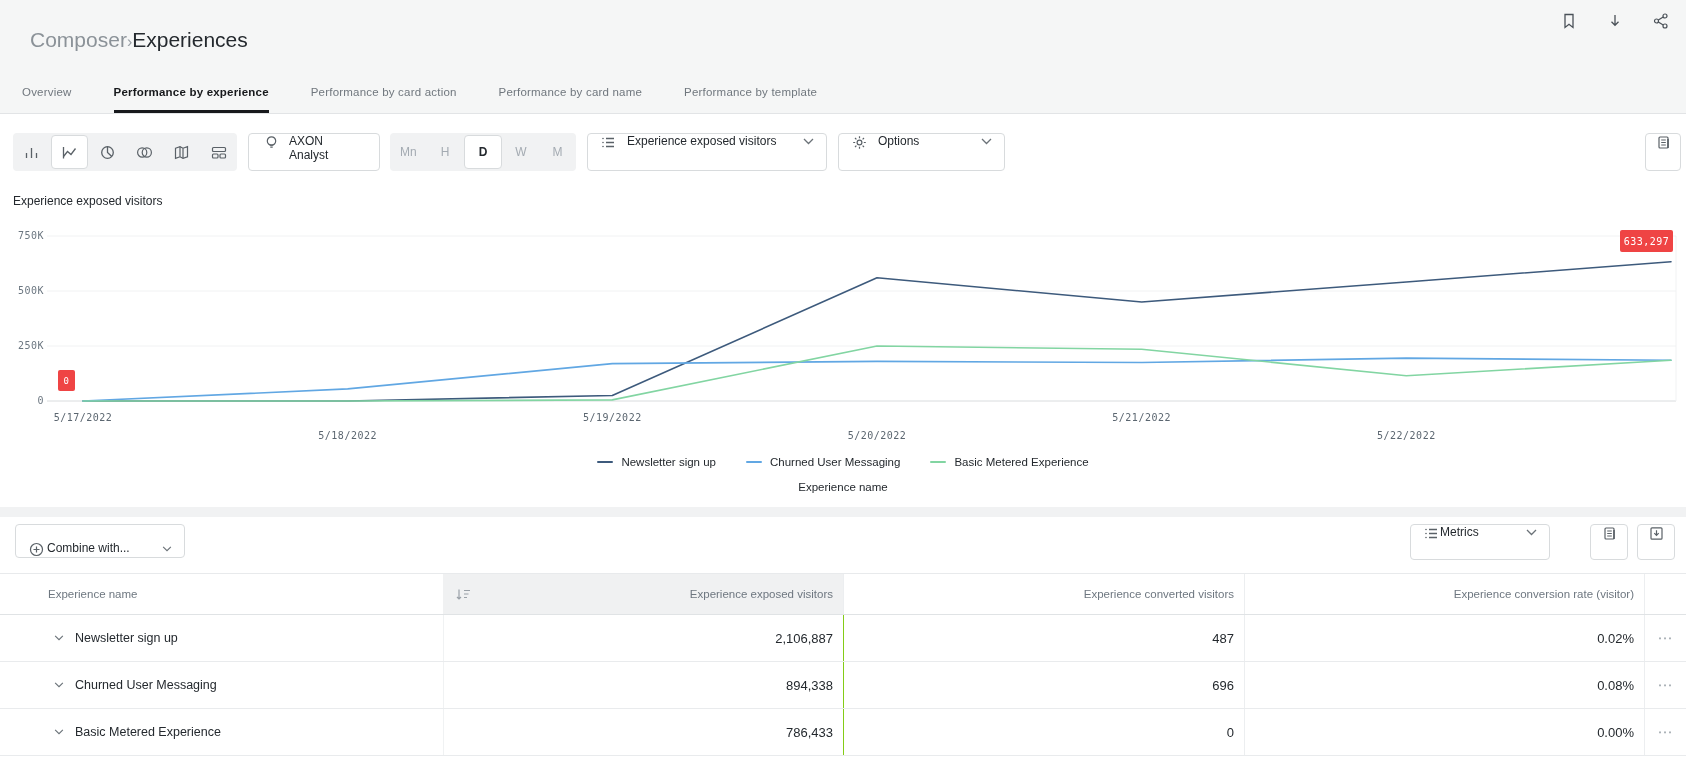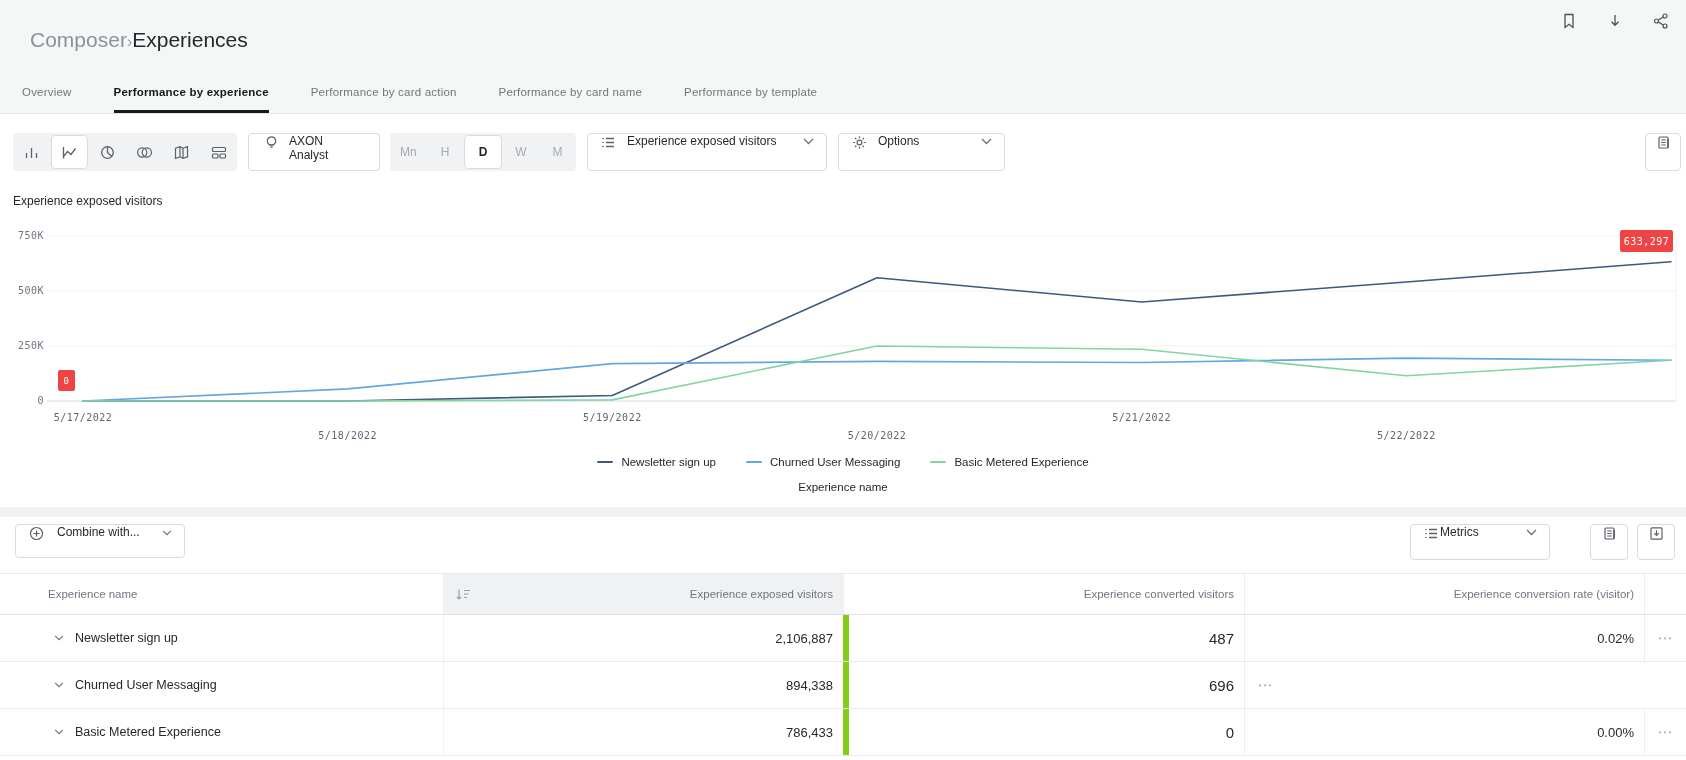--- a/index.html
+++ b/index.html
@@ -49,39 +49,39 @@
   .badge-end{left:1620px;top:230px;width:53px;height:22px;}
   .legend{position:absolute;left:0;top:456px;width:1686px;display:flex;justify-content:center;gap:30px;align-items:center;}
   .legend-item{display:flex;align-items:center;gap:8px;font-size:11.5px;color:#24292e;}
   .dash{width:16px;height:2px;border-radius:1px;}
   .axis-title{position:absolute;left:0;top:481px;width:1686px;text-align:center;font-size:11.5px;color:#24292e;}
 
   
   .section-divider{position:absolute;left:0;top:507px;width:1686px;height:10px;background:#f1f2f3;}
 
   
-  .combine-btn{left:15px;top:524px;width:170px;height:34px;gap:12px;padding:0 12px;}
+  .combine-btn{left:15px;top:524px;width:170px;height:34px;gap:2px;padding:16px 12px;}
   .metrics-btn{left:1410px;top:524px;width:140px;height:36px;padding:0 12px;}
   .doc-btn{left:1590px;top:524px;width:38px;height:36px;}
   .dl-btn{left:1637px;top:524px;width:38px;height:36px;}
 
   
   .table{position:absolute;left:0;top:573px;width:1686px;}
   .thead{display:flex;height:42px;border-top:1px solid #e8eaec;border-bottom:1px solid #e0e3e5;box-sizing:border-box;}
   .th{display:flex;align-items:center;font-size:11.5px;color:#6e7780;box-sizing:border-box;}
   .th-name{width:443px;padding-left:48px;}
   .th-exposed{width:400px;background:#f0f1f2;padding:0 10px 0 12px;justify-content:space-between;}
   .th-converted{width:401px;justify-content:flex-end;padding-right:10px;border-left:1px solid #eceef0;}
   .th-rate{width:400px;justify-content:flex-end;padding-right:10px;border-left:1px solid #eceef0;}
   .th-actions{width:42px;border-left:1px solid #eceef0;}
   .trow{display:flex;height:47px;border-bottom:1px solid #e9ebed;box-sizing:border-box;background:#fff;}
   .td{display:flex;align-items:center;font-size:12.5px;color:#24292e;box-sizing:border-box;}
   .td-name{width:443px;padding-left:54px;gap:11px;cursor:pointer;}
   .td-exposed{width:400px;justify-content:flex-end;padding-right:10px;font-size:13px;border-left:1px solid #f0f2f3;}
-  .td-converted{width:401px;justify-content:flex-end;padding-right:10px;font-size:15px;border-left:6px solid #84cc16;}
+  .td-converted{width:401px;justify-content:flex-end;padding-right:10px;font-size:13px;border-left:1px solid #84cc16;}
   .td-rate{width:400px;justify-content:flex-end;padding-right:10px;font-size:13px;border-left:1px solid #eceef0;}
   .td-actions{width:42px;justify-content:center;color:#98a0a7;font-size:15px;letter-spacing:1px;cursor:pointer;border-left:1px solid #eceef0;}
   .row-chevron{color:#6b7379;display:flex;}
 </style>
 </head>
 <body>
 
 <div id="app">
 
   <div class="topbar">
@@ -352,20 +352,21 @@
       <div class="td td-name">
         <span class="row-chevron">
           <svg width="10" height="6" viewBox="0 0 11 7" fill="none" stroke="currentColor" stroke-width="1.3">
               <path d="M1 1l4.5 4.5L10 1"></path>
             </svg>
         </span>
         <span>Churned User Messaging</span>
       </div>
       <div class="td td-exposed">894,338</div>
       <div class="td td-converted">696</div>
+      <div class="td td-rate">0.08%</div>
       <div class="td td-actions">⋯</div>
     </div>
 
     <div class="trow">
       <div class="td td-name">
         <span class="row-chevron">
           <svg width="10" height="6" viewBox="0 0 11 7" fill="none" stroke="currentColor" stroke-width="1.3">
               <path d="M1 1l4.5 4.5L10 1"></path>
             </svg>
         </span>

